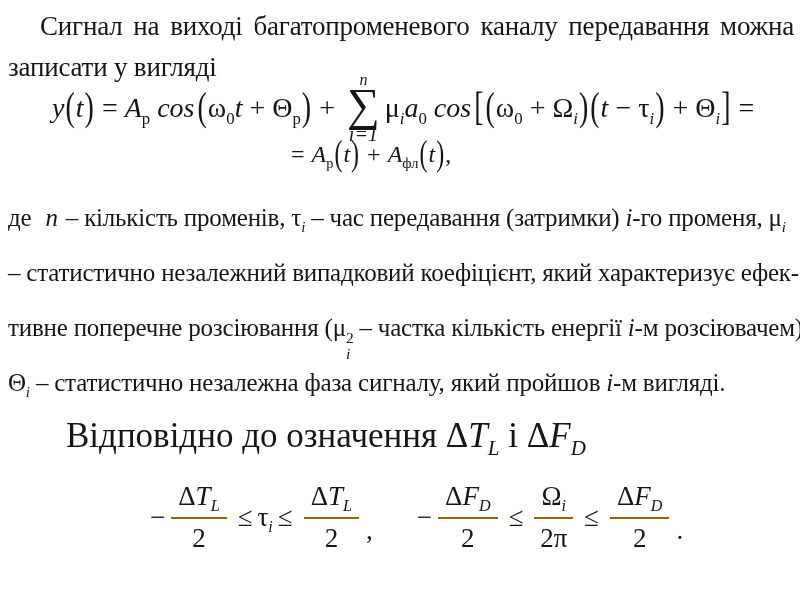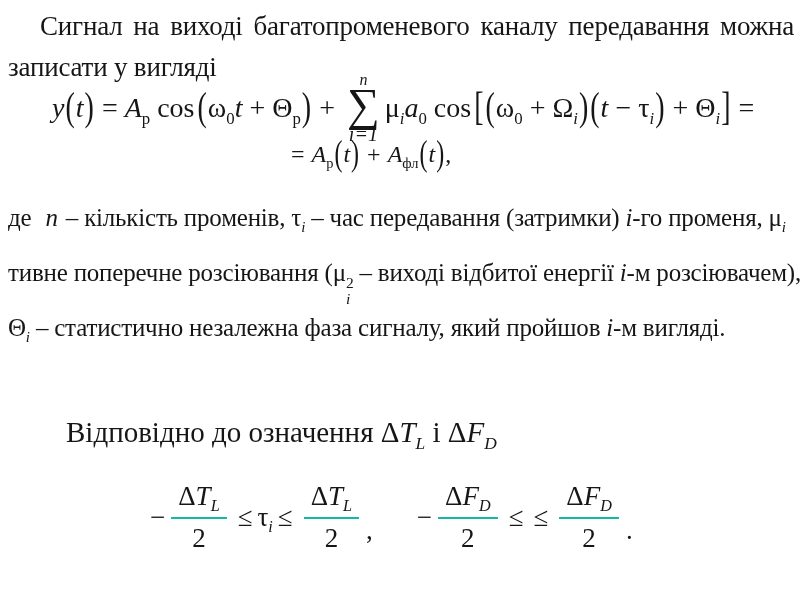--- a/index.html
+++ b/index.html
@@ -12,43 +12,43 @@
   sub{font-size:0.6em;line-height:0;}
   sub.sit{font-style:italic;}
 
   
   .heading{position:absolute;top:6px;left:8px;width:786px;font-size:27px;line-height:41px;letter-spacing:-0.2px;}
   .h-just{text-align:justify;text-align-last:justify;text-indent:32px;}
 
   
   .f1{position:absolute;top:70px;left:52px;height:76px;display:flex;align-items:center;font-size:28px;white-space:nowrap;}
   .op{margin:0 7px;}
-  .fn{margin-right:2px;}
+  .fn{margin-right:2px;font-style:italic;}
   .bp{display:inline-block;transform:scaleY(1.45);transform-origin:center 55%;padding:0 1px;}
   .sum{display:inline-flex;flex-direction:column;align-items:center;margin:0 5px;line-height:1;}
   .sum-top{font-size:16px;font-style:italic;margin-bottom:-1px;}
   .sigma{font-size:46px;line-height:0.8;}
   .sum-bot{font-size:20px;font-style:italic;margin-top:1px;}
 
   .f2{position:absolute;top:141px;left:284px;font-size:24px;white-space:nowrap;}
 
   
   .para{position:absolute;top:190px;left:8px;width:788px;font-size:25px;letter-spacing:-0.2px;}
   .pline{height:55px;line-height:55px;white-space:nowrap;}
   .nrun{margin:0 8px;}
   .ss{display:inline-flex;flex-direction:column;align-items:flex-start;font-size:0.62em;line-height:1.05;vertical-align:-7px;}
   .ss .b{font-style:italic;}
 
-  .defline{position:absolute;top:416px;left:66px;font-size:29px;white-space:nowrap;}
+  .defline{position:absolute;top:416px;left:66px;font-size:35px;white-space:nowrap;}
 
   
   .ineqs{position:absolute;top:480px;left:150px;display:flex;align-items:center;gap:44px;font-size:27px;}
   .ineq{display:flex;align-items:center;}
   .frac{display:inline-flex;flex-direction:column;align-items:center;margin:0 6px;line-height:1.25;}
-  .num{padding:0 7px 3px;border-bottom:2px solid #14b8a6;}
+  .num{padding:0 7px 3px;border-bottom:2px solid #a16207;}
   .den{padding-top:3px;}
   .rel{margin:0 5px;}
   .tail{align-self:flex-end;margin:0 0 10px 1px;}
 </style>
 </head>
 <body>
 
 <div class="slide">
 
   <div class="heading">
@@ -63,24 +63,25 @@
       <span class="sigma">∑</span>
       <span class="sum-bot">i=1</span>
     </span>
     <span><span>μ</span><sub class="sit">i</sub><span class="it">a</span><sub>0</sub><span class="op fn">cos</span><span class="bp">[</span><span class="bp">(</span><span>ω</span><sub>0</sub><span class="op">+</span><span>Ω</span><sub class="sit">i</sub><span class="bp">)</span><span class="bp">(</span><span class="it">t</span><span class="op">−</span><span>τ</span><sub class="sit">i</sub><span class="bp">)</span><span class="op">+</span><span>Θ</span><sub class="sit">i</sub><span class="bp">]</span><span class="op">=</span></span>
   </div>
 
   <div class="f2"><span class="op">=</span><span class="it">A</span><sub>р</sub><span class="bp">(</span><span class="it">t</span><span class="bp">)</span><span class="op">+</span><span class="it">A</span><sub>фл</sub><span class="bp">(</span><span class="it">t</span><span class="bp">)</span><span>,</span></div>
 
   <div class="para">
     <div class="pline"><span>де </span><span class="it nrun">n</span><span>– кількість променів, </span><span>τ</span><sub class="sit">i</sub><span> – час передавання (затримки) </span><span class="it">і</span><span>-го променя, </span><span>μ</span><sub class="sit">i</sub></div>
+    <div class="pline"><span>– статистично незалежний випадковий коефіцієнт, який характеризує ефек-</span></div>
     <div class="pline"><span>тивне поперечне розсіювання (μ</span><span class="ss">
           <span class="t">2</span>
           <span class="b">i</span>
-        </span><span> – виході відбитої енергії </span><span class="it">і</span><span>-м розсіювачем),</span></div>
+        </span><span> – частка кількість енергії </span><span class="it">і</span><span>-м розсіювачем),</span></div>
     <div class="pline"><span>Θ</span><sub class="sit">i</sub><span> – статистично незалежна фаза сигналу, який пройшов </span><span class="it">і</span><span>-м вигляді.</span></div>
   </div>
 
   <div class="defline"><span>Відповідно до означення </span><span>Δ</span><span class="it">T</span><sub class="sit">L</sub><span> і </span><span>Δ</span><span class="it">F</span><sub class="sit">D</sub></div>
 
   <div class="ineqs">
 
     <div class="ineq">
       <span>−</span>
       <span class="frac">
@@ -97,20 +98,24 @@
       <span class="tail">,</span>
     </div>
 
     <div class="ineq">
       <span>−</span>
       <span class="frac">
           <span class="num"><span>Δ</span><span class="it">F</span><sub class="sit">D</sub></span>
           <span class="den">2</span>
         </span>
       <span class="rel">≤</span>
+      <span class="frac">
+          <span class="num"><span>Ω</span><sub class="sit">i</sub></span>
+          <span class="den">2π</span>
+        </span>
       <span class="rel">≤</span>
       <span class="frac">
           <span class="num"><span>Δ</span><span class="it">F</span><sub class="sit">D</sub></span>
           <span class="den">2</span>
         </span>
       <span class="tail">.</span>
     </div>
 
   </div>
 </div>

